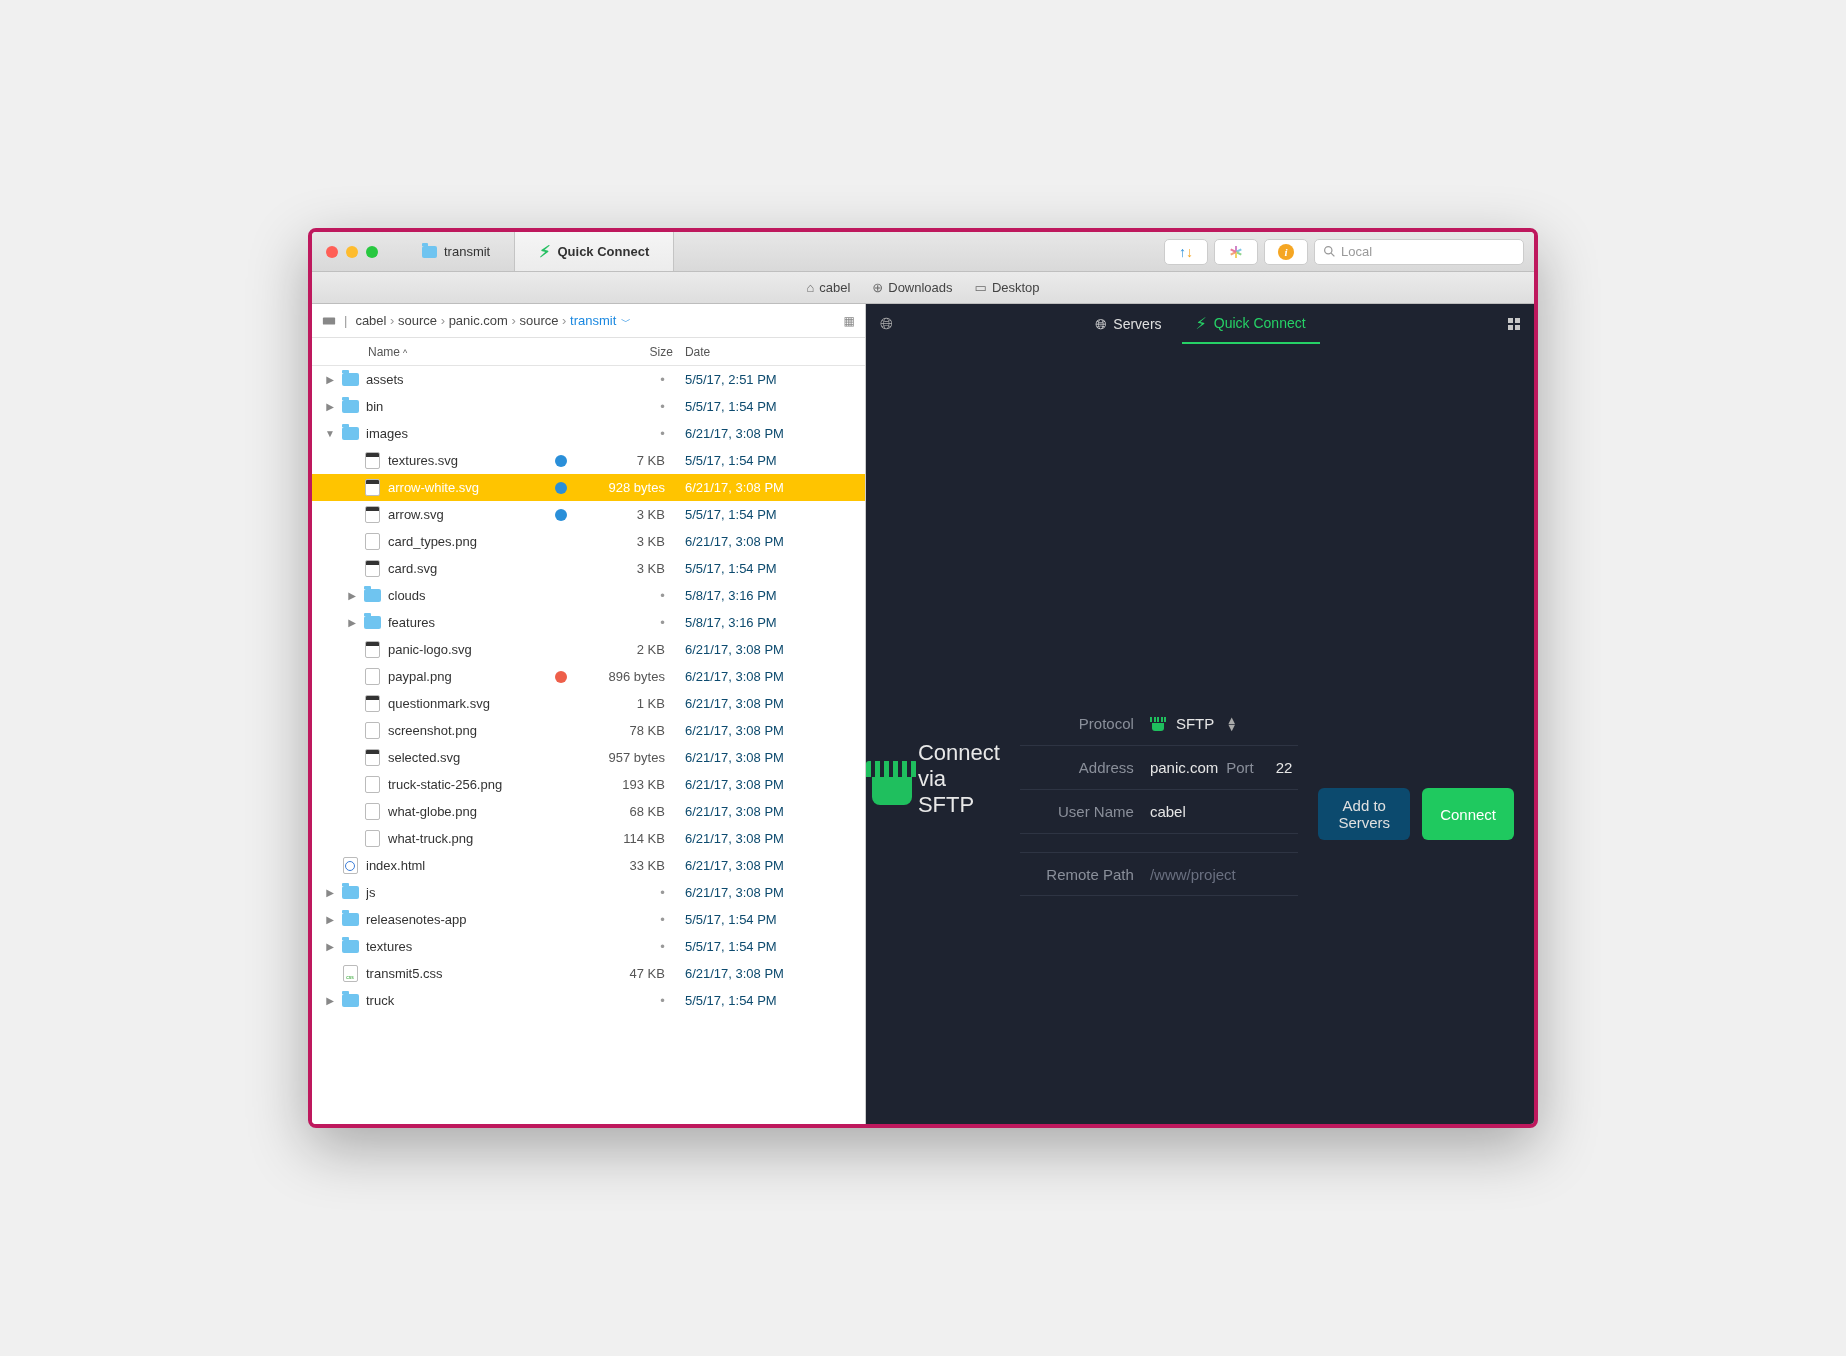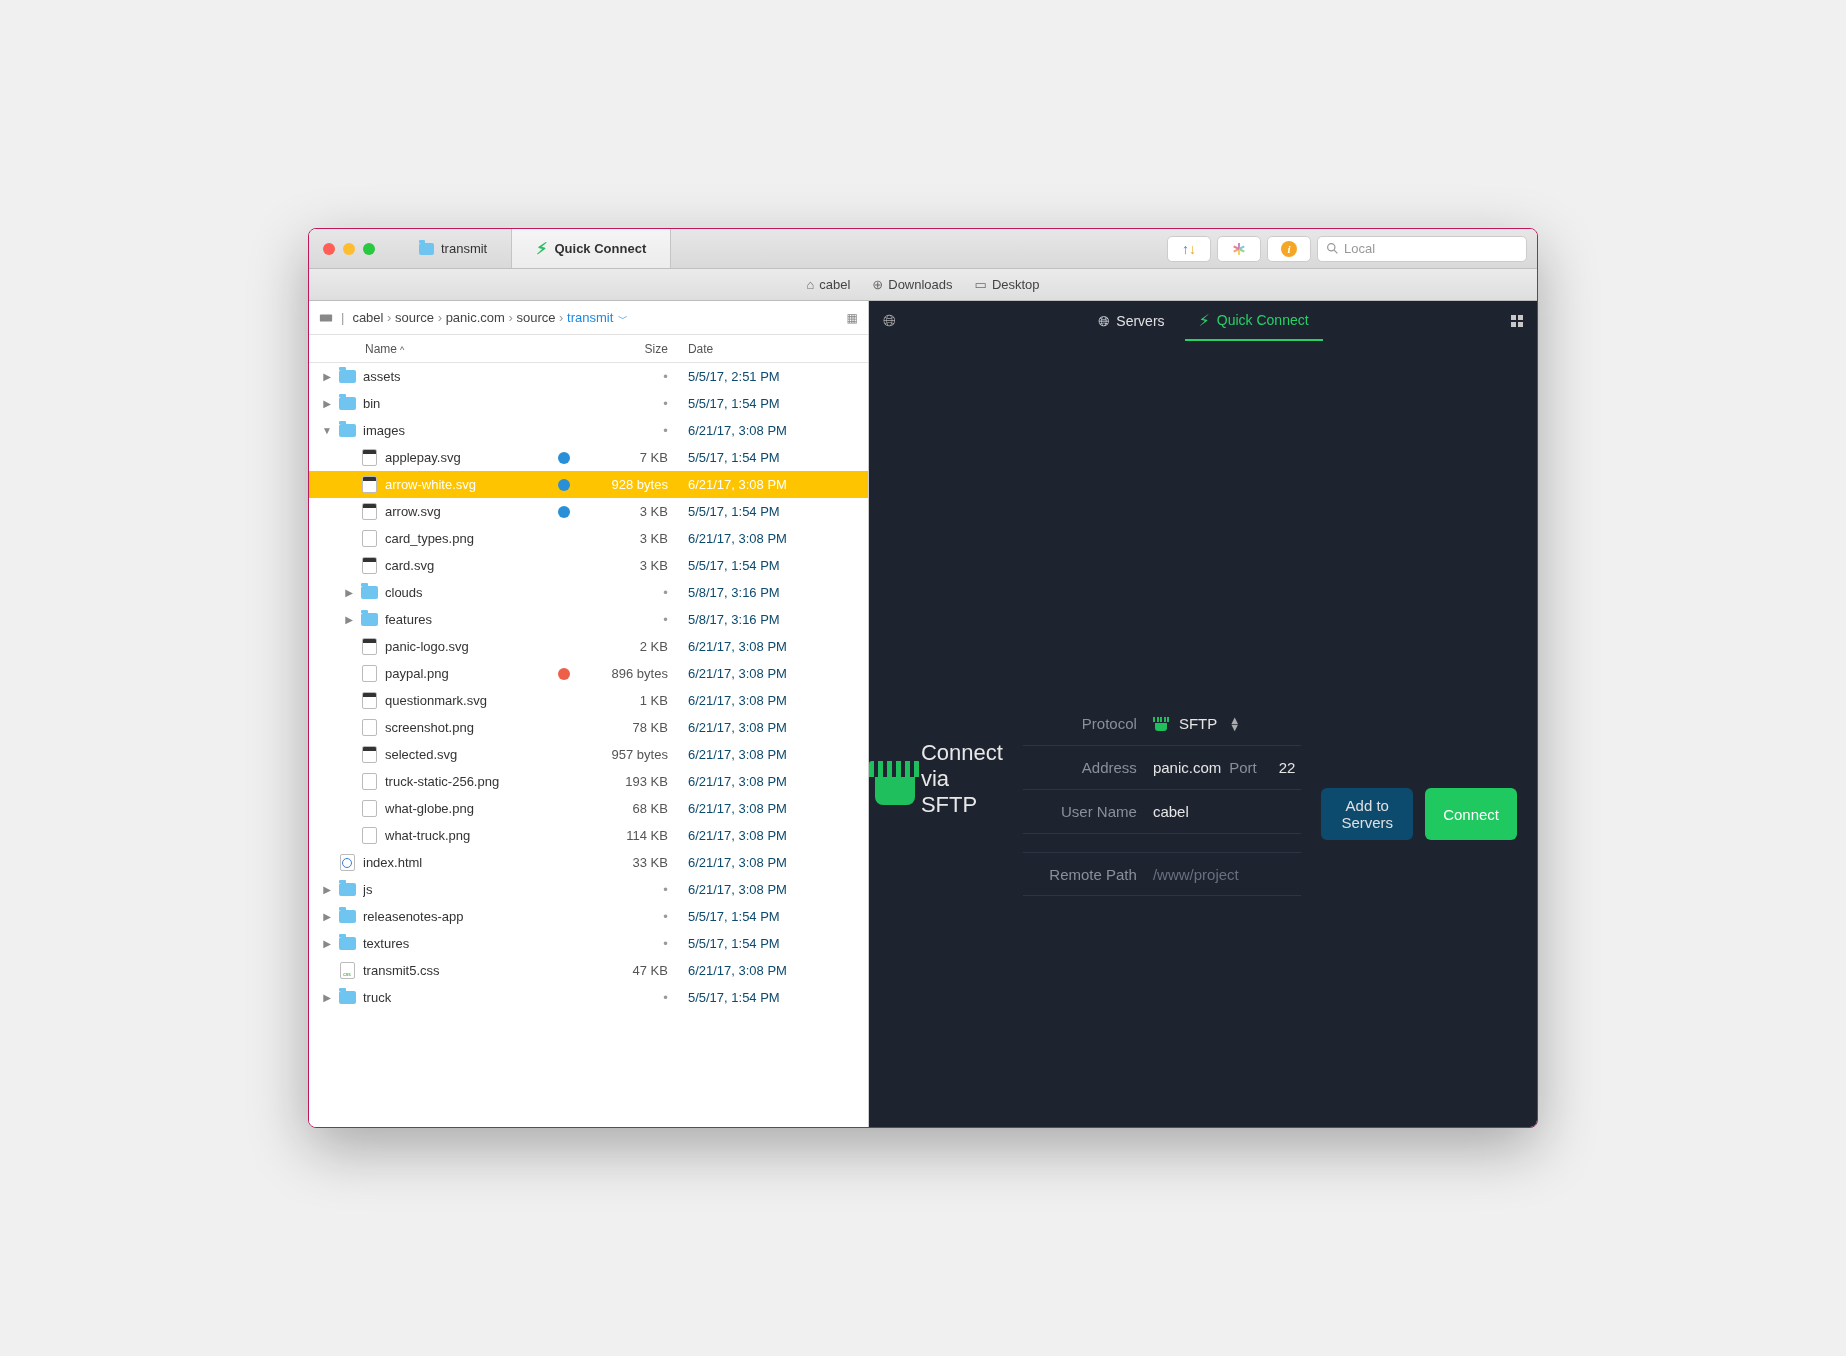--- a/index.html
+++ b/index.html
@@ -1,17 +1,17 @@
 <!DOCTYPE html>
 <html><head>
 <meta charset="utf-8">
 <style>
 * { margin:0; padding:0; box-sizing:border-box; font-family: -apple-system, "Helvetica Neue", Arial, sans-serif; }
 body { background:#f0f0f0; display:flex; justify-content:center; align-items:center; min-height:100vh; padding:20px; }
-.window { width:1230px; height:900px; background:#fff; border-radius:8px; box-shadow:0 20px 60px rgba(0,0,0,0.3); overflow:hidden; display:flex; flex-direction:column; border:1px solid #be185d; }
+.window { width:1230px; height:900px; background:#fff; border-radius:8px; box-shadow:0 20px 60px rgba(0,0,0,0.3); overflow:hidden; display:flex; flex-direction:column; border:4px solid #be185d; }
 .titlebar { height:40px; background:linear-gradient(#e7e7e7,#d9d9d9); border-bottom:1px solid #bfbfbf; display:flex; align-items:center; padding:0 10px; }
 .traffic { display:flex; gap:8px; padding-left:4px; }
 .dot { width:12px; height:12px; border-radius:50%; }
 .dot.red{background:#ff5f57;} .dot.yellow{background:#febc2e;} .dot.green{background:#28c840;}
 .tabs { display:flex; margin-left:20px; height:100%; }
 .tab { display:flex; align-items:center; padding:0 24px; font-size:13px; color:#333; border-right:1px solid #c4c4c4; gap:7px; }
 .tab.active { background:linear-gradient(#f5f5f5,#ececec); }
 .tab .folder-ic{width:15px;height:12px;background:#6fc4f0;border-radius:2px;position:relative;}
 .tab .folder-ic::before{content:'';position:absolute;top:-3px;left:0;width:6px;height:3px;background:#6fc4f0;border-radius:1px 1px 0 0;}
 .tab .bolt{color:#26c063;font-weight:bold;font-size:16px;}
@@ -31,21 +31,21 @@
 .pathbar{height:34px;border-bottom:1px solid #e1e1e1;display:flex;align-items:center;padding:0 10px;font-size:13px;color:#555;gap:8px;}
 .pathbar svg{width:14px;height:14px;fill:#777;}
 .pathbar .crumb{color:#444;}
 .pathbar .sep{color:#999;}
 .pathbar .crumb.current{color:#1a88e0;font-weight:500;}
 .pathbar .dd{color:#1a88e0;font-size:10px;margin-left:2px;}
 .pathbar .gridic{margin-left:auto;color:#888;font-size:12px;}
 .colheader{height:28px;border-bottom:1px solid #e4e4e4;display:flex;align-items:center;font-size:12px;color:#555;padding-left:56px;}
 .colheader .c-name{flex:1;}
 .colheader .c-name .asc{font-size:9px;margin-left:3px;}
-.colheader .c-size{width:120px;text-align:right;padding-right:20px;}
+.colheader .c-size{width:120px;text-align:right;padding-right:12px;}
 .colheader .c-date{width:180px;}
 .filelist{flex:1;overflow-y:auto;}
 .row{height:27px;display:flex;align-items:center;font-size:13px;color:#333;padding-left:10px;}
 .row.selected{background:#ffc400;color:#fff;}
 .row .disc{width:16px;text-align:center;color:#888;font-size:10px;}
 .row .fic{width:20px;height:16px;margin:0 6px 0 2px;display:flex;align-items:center;justify-content:center;flex-shrink:0;}
 .row .folder{width:17px;height:13px;background:#6fc4f0;border-radius:2px;position:relative;}
 .row .folder::before{content:'';position:absolute;top:-3px;left:0;width:7px;height:3px;background:#6fc4f0;border-radius:1px 1px 0 0;}
 .row .svgf{width:15px;height:17px;background:#fff;border:1px solid #bbb;border-radius:2px;position:relative;font-size:5px;display:flex;flex-direction:column;}
 .row .svgf::before{content:'';height:4px;background:#333;border-radius:1px 1px 0 0;}
@@ -203,21 +203,21 @@
             <span class="tag"></span>
             <span class="fsize"><span class="bullet">•</span></span>
             <span class="fdate">6/21/17, 3:08 PM</span>
           </div>
           <div class="row">
             <span style="width: 22px; flex-shrink: 0;"></span>
             <span class="disc"></span>
             <span class="fic">
               <span class="svgf"></span>
             </span>
-            <span class="fname">applepay.svg</span>
+            <span class="fname">textures.svg</span>
             <span class="tag" style="background: rgb(42, 143, 217);"></span>
             <span class="fsize">7 KB</span>
             <span class="fdate">5/5/17, 1:54 PM</span>
           </div>
           <div class="row selected">
             <span style="width: 22px; flex-shrink: 0;"></span>
             <span class="disc"></span>
             <span class="fic">
               <span class="svgf"></span>
             </span>

